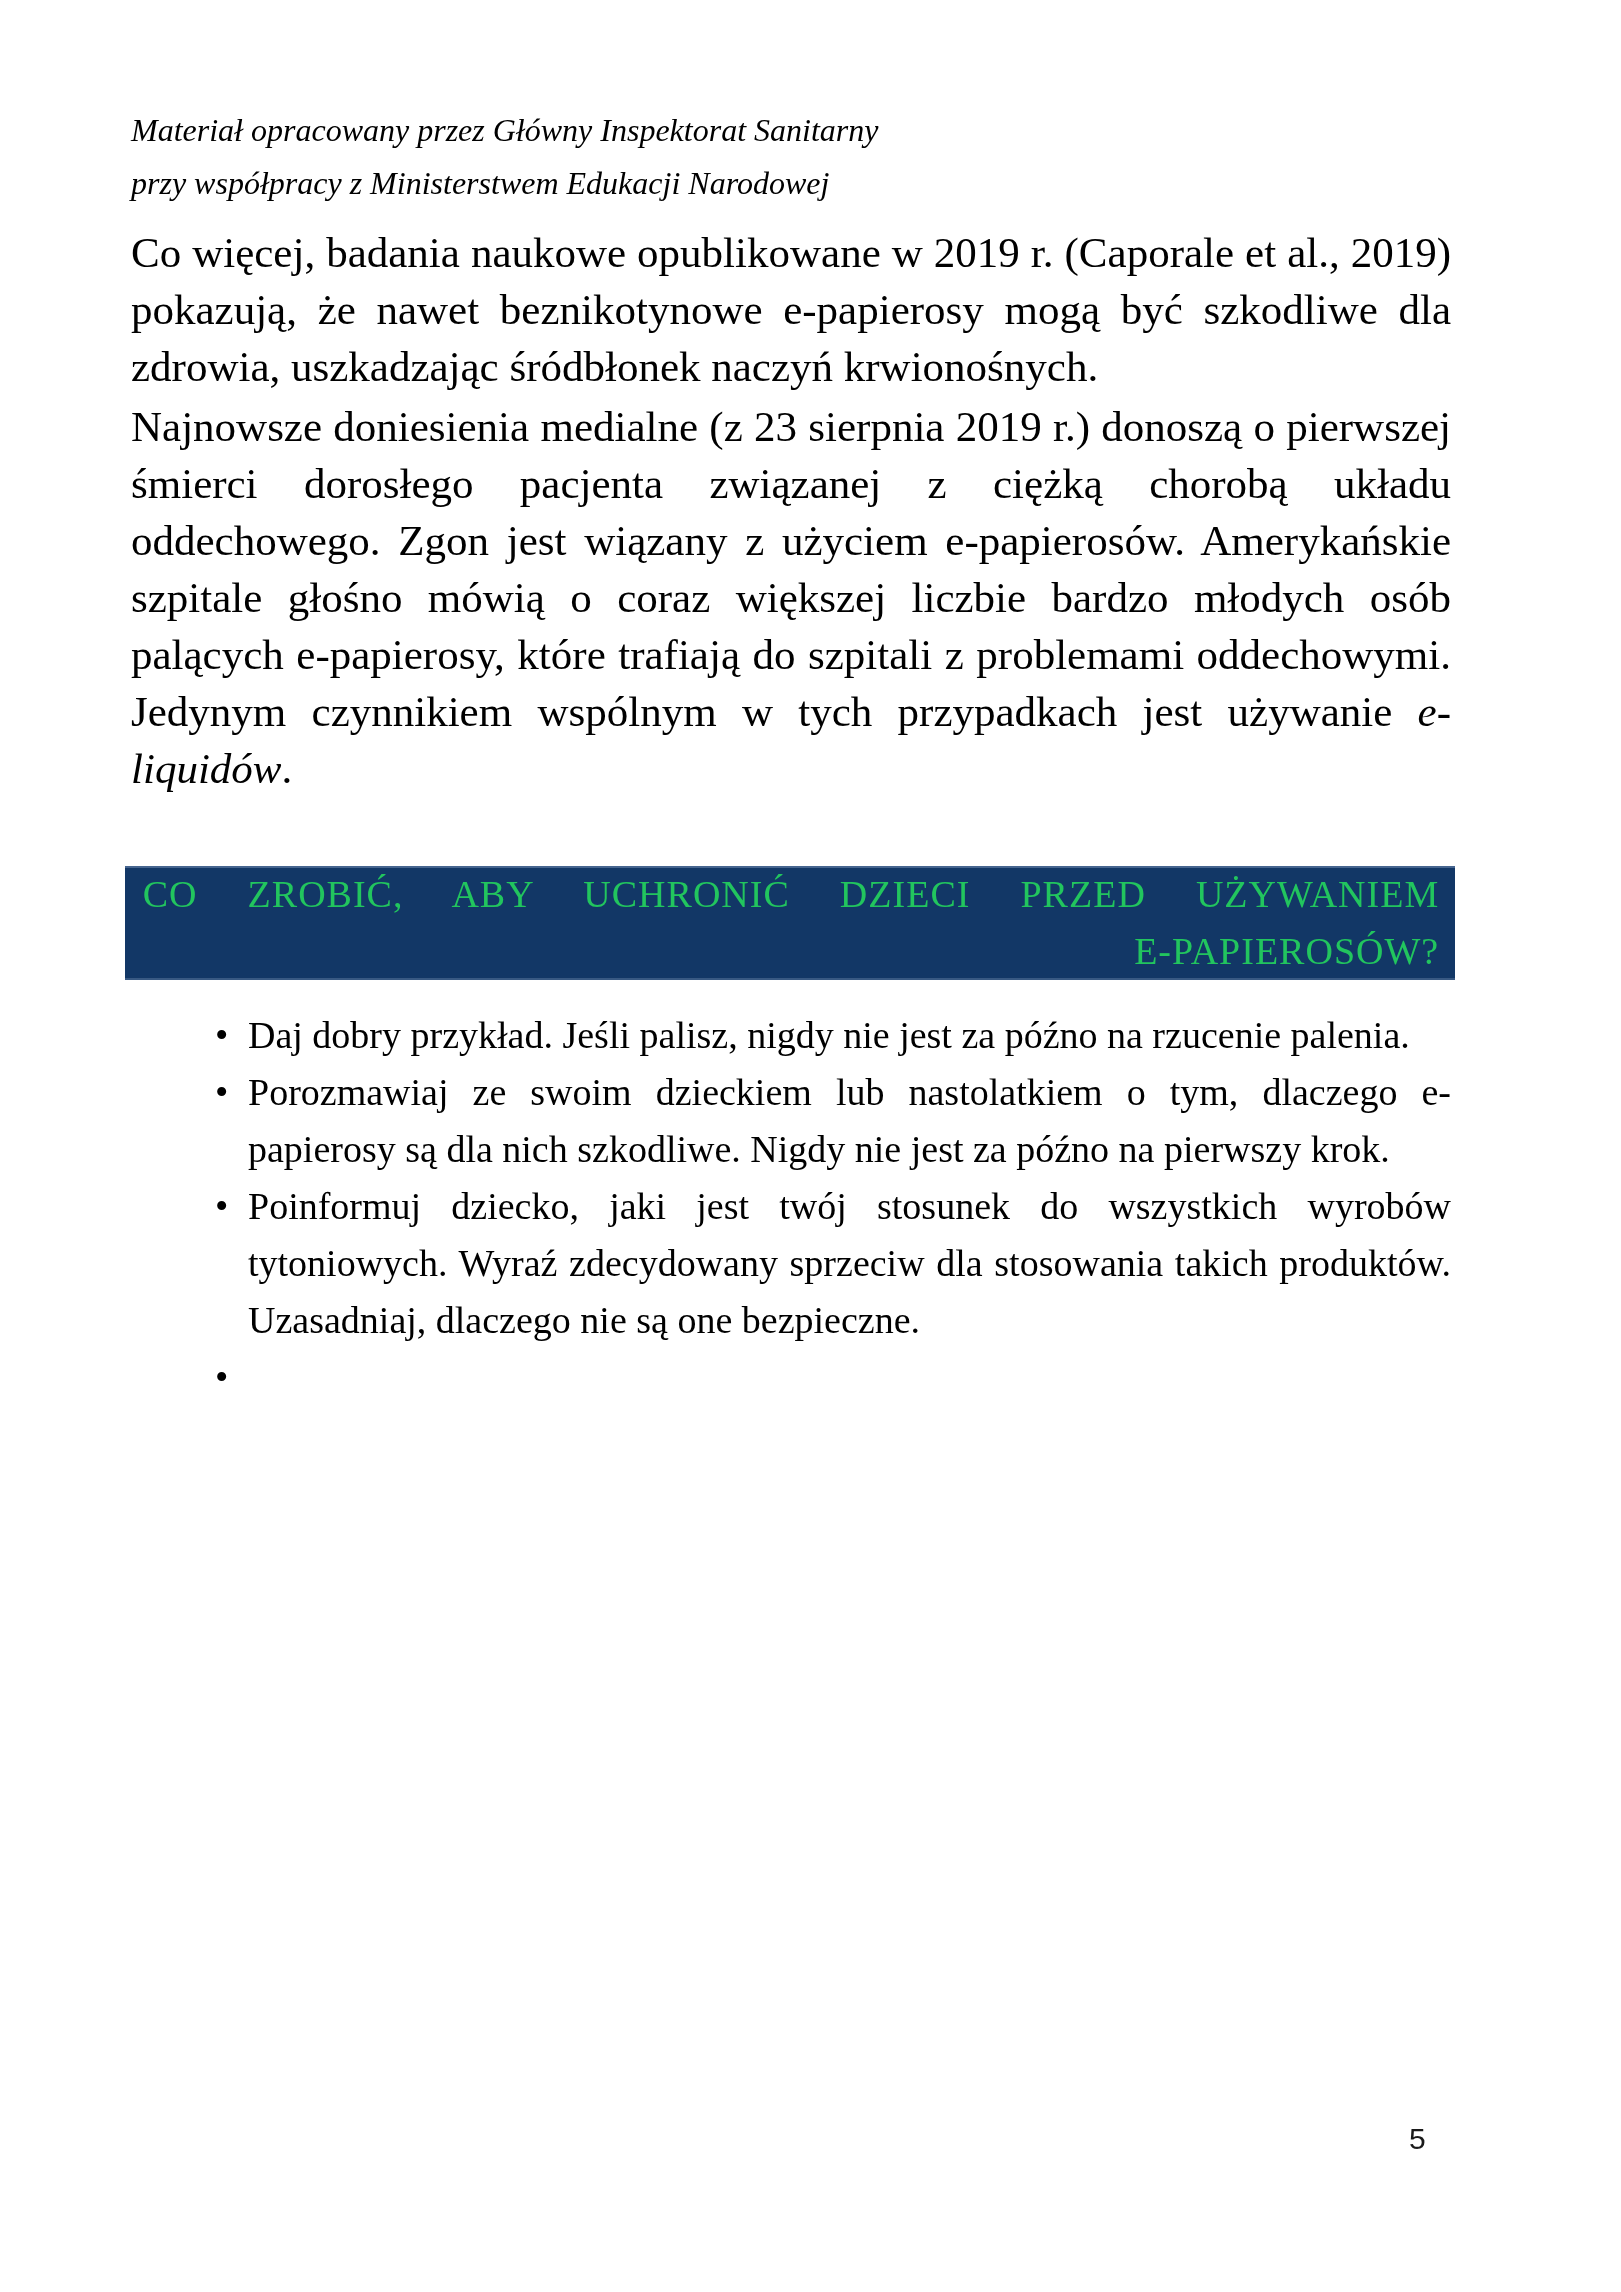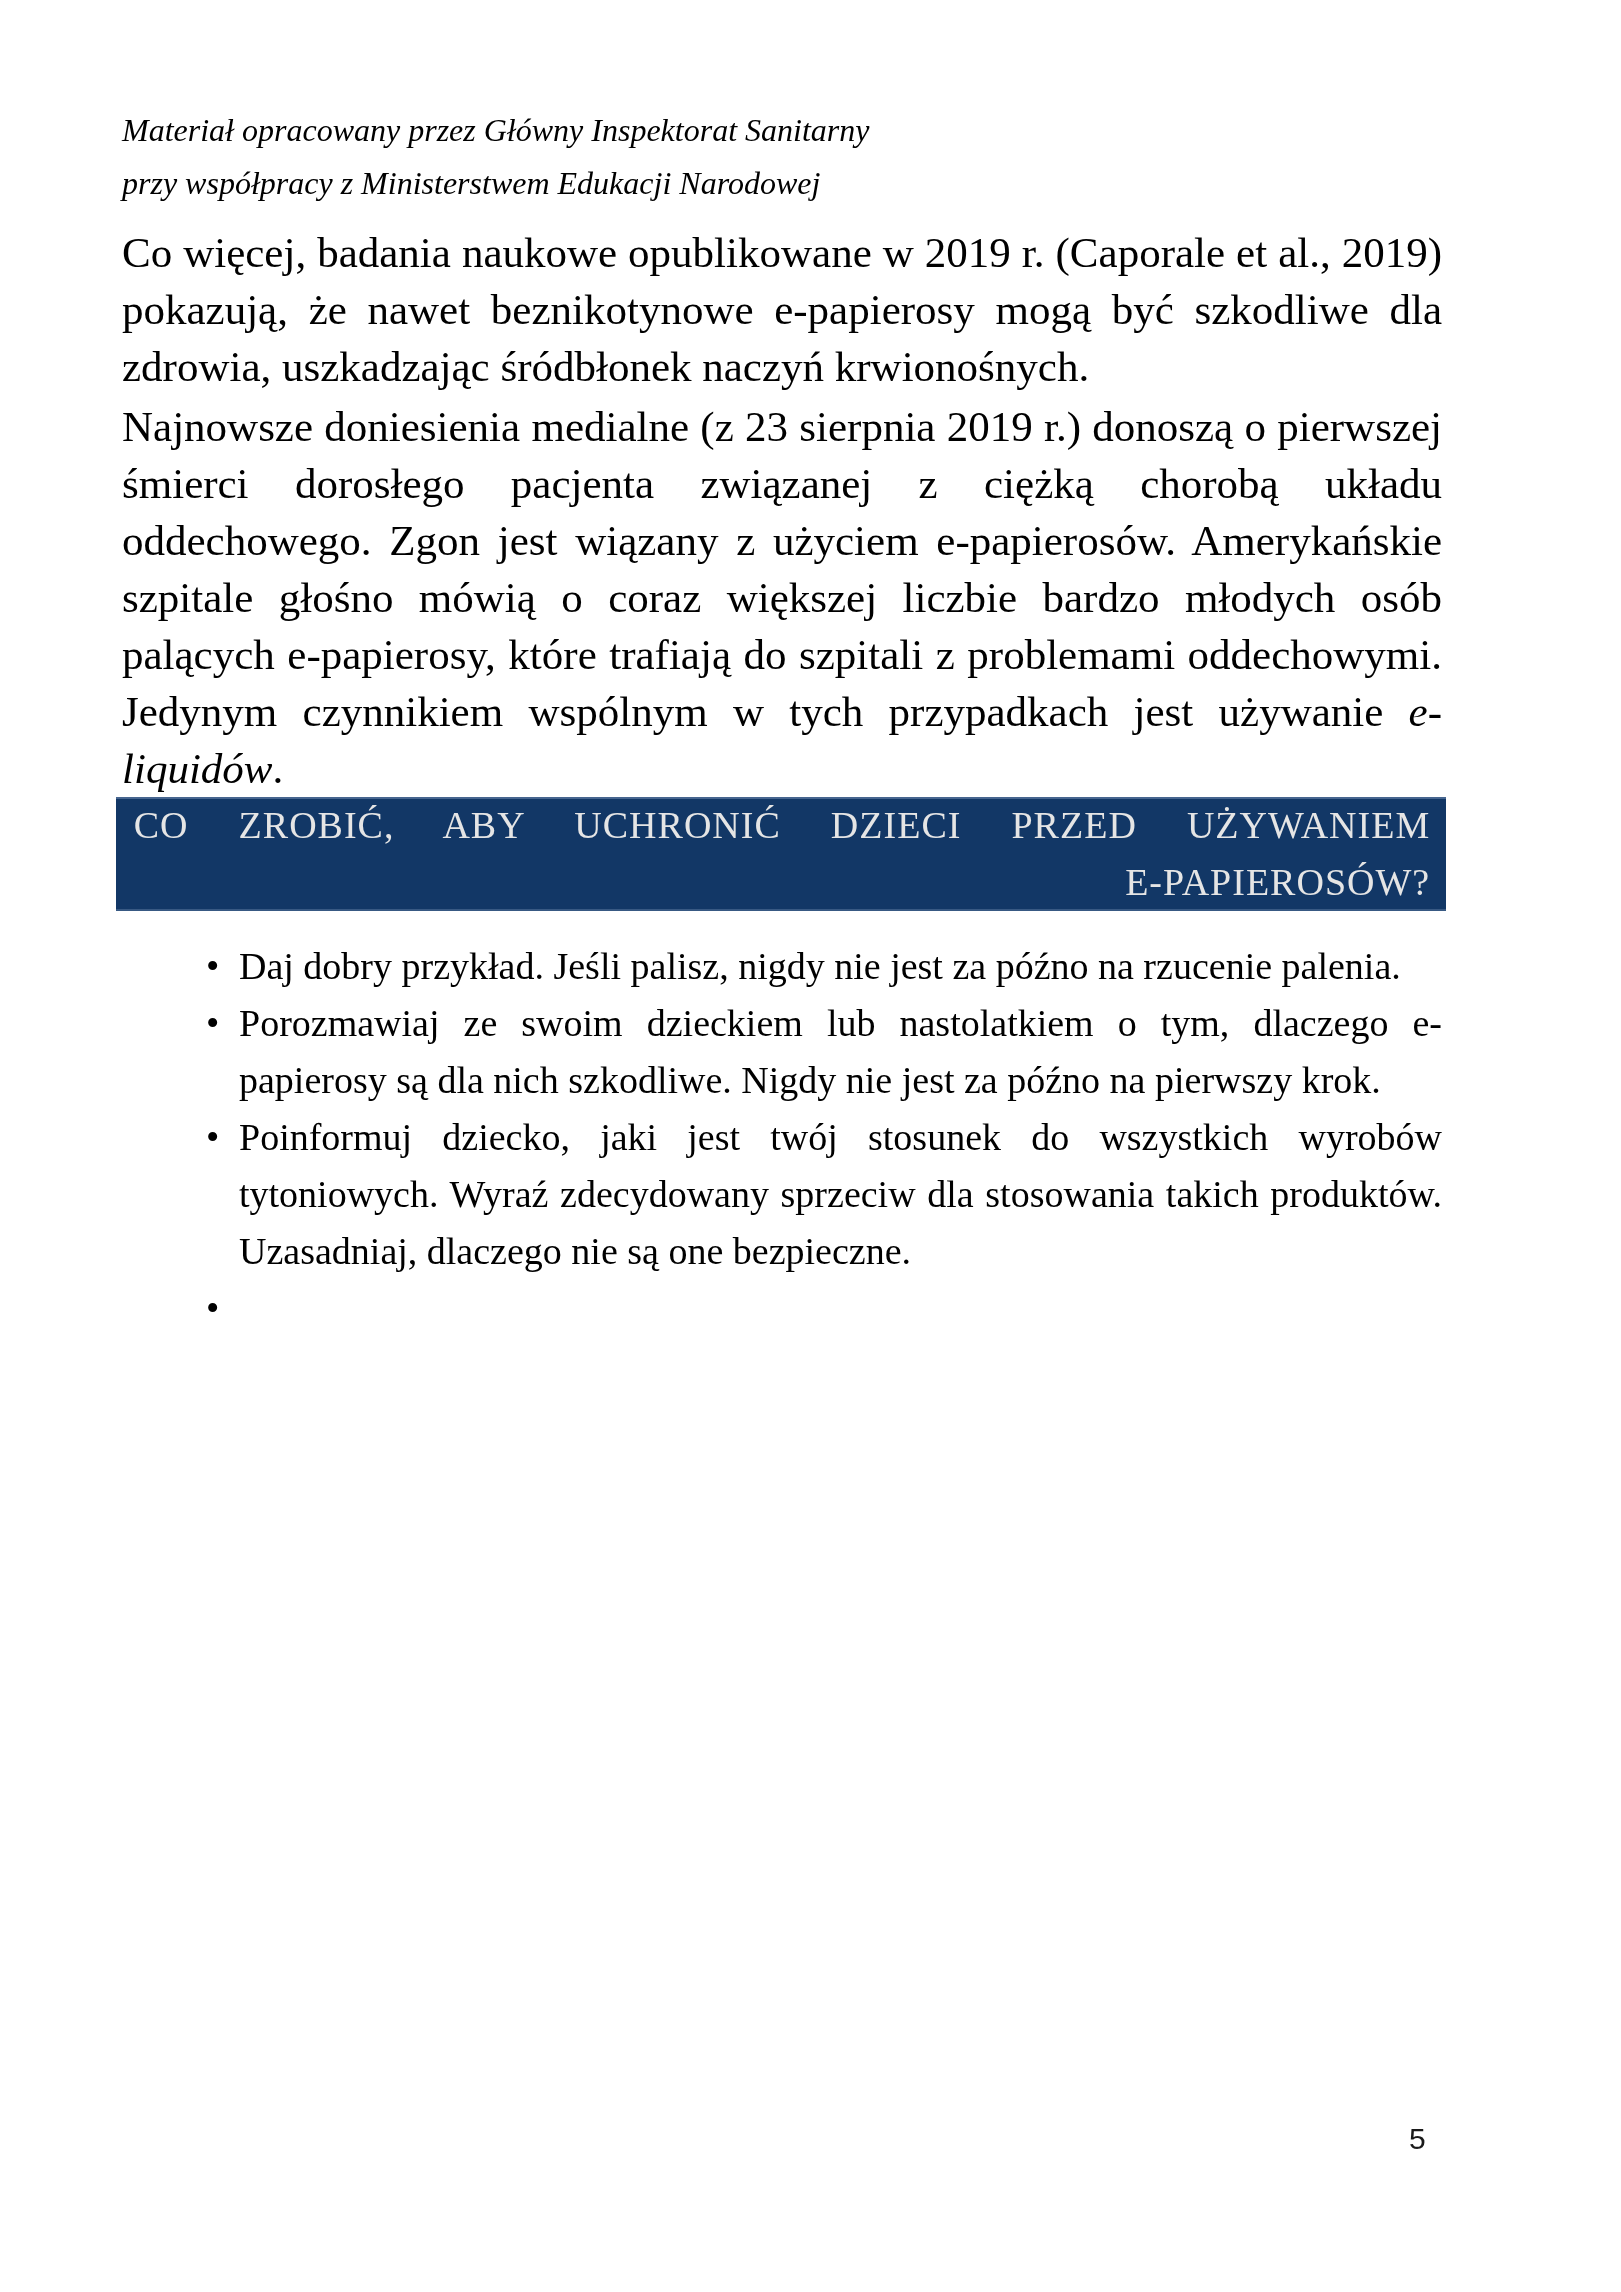--- a/index.html
+++ b/index.html
@@ -8,44 +8,45 @@
     position: relative;
     width: 1621px;
     height: 2293px;
     background: #ffffff;
     font-family: "Liberation Serif", "DejaVu Serif", serif;
     color: #000000;
     overflow: hidden;
   }
   .content {
     position: absolute;
-    left: 122px;
+    left: 131px;
     top: 0;
     width: 1320px;
   }
   .doc-header {
     margin-top: 104px;
     font-style: italic;
     font-size: 32px;
     line-height: 53px;
     text-align: left;
   }
   .para {
     font-size: 43px;
     line-height: 57px;
     text-align: justify;
   }
   .para em { }
   .para-1 { margin-top: 13.7px; }
   .para-2 { margin-top: 2.9px; }
   .section-heading-box {
+    margin-top: 69px;
     margin-left: -5.9px;
     margin-right: -3.9px;
     background: #123766;
-    color: #e5e5e5;
+    color: #22c55e;
     padding: 0 15.7px 0 17.6px;
     font-size: 38px;
     line-height: 57px;
     position: relative;
     box-shadow: inset 0 5.9px 0 -3.9px rgba(170,190,220,0.35),
                 inset 0 -5.9px 0 -3.9px rgba(170,190,220,0.25);
   }
   .section-heading-line-1 {
     text-align: justify;
     text-align-last: justify;

